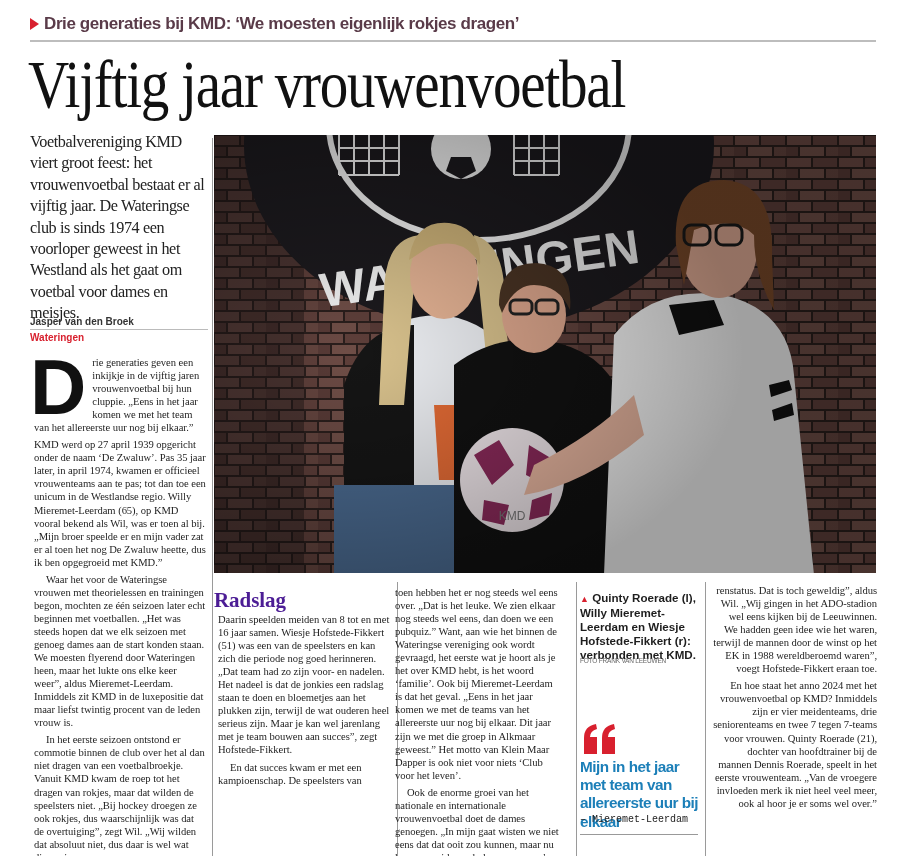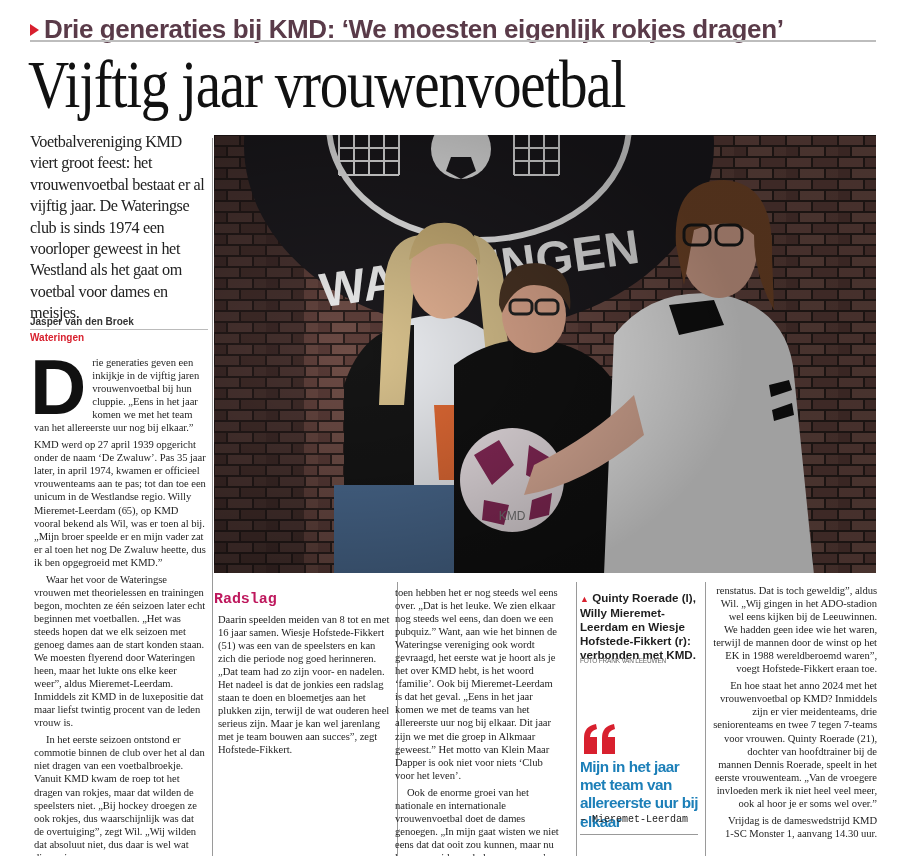--- a/index.html
+++ b/index.html
@@ -1,35 +1,35 @@
 <!DOCTYPE html>
 <html><head>
 <meta charset="utf-8">
 <style>
   * { box-sizing: border-box; margin: 0; padding: 0; }
   html, body { width: 904px; height: 856px; background: #ffffff; overflow: hidden; }
   body { position: relative; font-family: "Liberation Serif", serif; color: #1a1a1a; }
 
   .kicker { position: absolute; left: 30px; top: 14px; display: flex; align-items: center; }
   .kicker-arrow { width: 0; height: 0; border-top: 6px solid transparent; border-bottom: 6px solid transparent; border-left: 9px solid #d8202e; margin-right: 5px; }
-  .kicker-text { font-family: "Liberation Sans", sans-serif; font-weight: bold; font-size: 26px; color: #5a3b49; letter-spacing: -0.4px; }
+  .kicker-text { font-family: "Liberation Sans", sans-serif; font-weight: bold; font-size: 17px; color: #5a3b49; letter-spacing: -0.4px; }
   .kicker-rule { position: absolute; left: 30px; top: 40px; width: 846px; height: 2px; background: #bdbdbd; }
 
   .headline { position: absolute; left: 28px; top: 36px; font-family: "Liberation Serif", serif; font-size: 68px; line-height: 96px; color: #111; letter-spacing: -1.5px; transform: scaleX(0.84); transform-origin: left center; white-space: nowrap; }
 
   .intro { position: absolute; left: 30px; top: 132px; width: 178px; font-family: Liberation Serif, serif; font-size: 16.2px; line-height: 21.4px; color: #222; letter-spacing: -0.4px; }
   .byline { position: absolute; left: 30px; top: 316px; font-family: "Liberation Sans", sans-serif; font-weight: bold; font-size: 10px; color: #333; }
   .byline-rule { position: absolute; left: 30px; top: 329px; width: 178px; height: 1px; background: #bbb; }
   .dateline { position: absolute; left: 30px; top: 332px; font-family: "Liberation Sans", sans-serif; font-weight: bold; font-size: 10px; color: #d8202e; }
 
   .col { position: absolute; font-size: 10.6px; line-height: 13.05px; color: #1e1e1e; text-align: left; letter-spacing: -0.05px; }
   .col p { margin: 4px; }
   .col p.ind { text-indent: 12px; }
   .dropcap { float: left; font-family: "Liberation Sans", sans-serif; font-weight: bold; font-size: 78px; line-height: 62px; height: 64px; margin: 4px 6px 0 0; color: #111; }
-  .subhead { font-family: Liberation Mono, monospace; font-weight: bold; font-size: 15px; line-height: 18px; margin-top: 9px; color: #be185d; }
+  .subhead { font-family: Liberation Serif, serif; font-weight: bold; font-size: 21px; line-height: 18px; margin-top: 9px; color: #4c1d95; }
 
   .vrule { position: absolute; width: 1px; background: #9a9a9a; }
 
   .photo { position: absolute; left: 214px; top: 135px; width: 662px; height: 438px; overflow: hidden; background: #3c2a26; }
 
   .caption { position: absolute; left: 580px; top: 591px; width: 122px; font-family: "Liberation Sans", sans-serif; font-weight: bold; font-size: 11.6px; line-height: 14px; color: #1e1e1e; }
   .cap-tri { color: #d8202e; font-size: 9px; }
   .credit { position: absolute; left: 580px; top: 657px; font-family: "Liberation Sans", sans-serif; font-size: 6.5px; color: #666; letter-spacing: -0.2px; }
 
   .quote-mark { position: absolute; left: 582px; top: 724px; width: 36px; height: 30px; }
@@ -119,20 +119,21 @@
     <path d="M462 110 Q458 45 510 45 Q560 48 558 120 L560 175 Q540 140 540 100 Q520 80 480 95 L470 150 Z" fill="#7a4a2a"></path>
     <rect x="470" y="90" width="26" height="20" rx="7" fill="none" stroke="#1a1a1a" stroke-width="3"></rect>
     <rect x="502" y="90" width="26" height="20" rx="7" fill="none" stroke="#1a1a1a" stroke-width="3"></rect>
     <rect width="662" height="438" fill="url(#light)"></rect>
   </svg>
 </div>
 
 <div class="col" style="left:214px; top:582px; width:180px;">
   <div class="subhead">Radslag</div>
   <p>Daarin speelden meiden van 8 tot en met 16 jaar samen. Wiesje Hofstede-Fikkert (51) was een van de speelsters en kan zich die periode nog goed herinneren. „Dat team had zo zijn voor- en nadelen. Het nadeel is dat de jonkies een radslag staan te doen en bloemetjes aan het plukken zijn, terwijl de wat ouderen heel serieus zijn. Maar je kan wel jarenlang met je team bouwen aan succes”, zegt Hofstede-Fikkert.</p>
+  <p class="ind">En dat succes kwam er met een kampioenschap. De speelsters van</p>
 </div>
 
 <div class="vrule" style="left:397px; top:582px; height:274px;"></div>
 
 <div class="col" style="left:391px; top:582px; width:172px;">
   <p>toen hebben het er nog steeds wel eens over. „Dat is het leuke. We zien elkaar nog steeds wel eens, dan doen we een pubquiz.” Want, aan wie het binnen de Wateringse vereniging ook wordt gevraagd, het eerste wat je hoort als je het over KMD hebt, is het woord ‘familie’. Ook bij Mieremet-Leerdam is dat het geval. „Eens in het jaar komen we met de teams van het allereerste uur nog bij elkaar. Dit jaar zijn we met die groep in Alkmaar geweest.” Het motto van Klein Maar Dapper is ook niet voor niets ‘Club voor het leven’.</p>
   <p class="ind">Ook de enorme groei van het nationale en internationale vrouwenvoetbal doet de dames genoegen. „In mijn gaat wisten we niet eens dat dat ooit zou kunnen, maar nu kunnen meiden ook dromen van zo’n ster-</p>
 </div>
 
 <div class="vrule" style="left:576px; top:582px; height:274px;"></div>
@@ -149,14 +150,13 @@
 </svg>
 <div class="quote-text">Mijn in het jaar met team van allereerste uur bij elkaar</div>
 <div class="quote-rule"></div>
 <div class="quote-attr">– Mieremet-Leerdam</div>
 
 <div class="vrule" style="left:705px; top:582px; height:274px;"></div>
 
 <div class="col" style="left:709px; top:580px; width:172px;text-align:right;">
   <p>renstatus. Dat is toch geweldig”, aldus Wil. „Wij gingen in het ADO-stadion wel eens kijken bij de Leeuwinnen. We hadden geen idee wie het waren, terwijl de mannen door de winst op het EK in 1988 wereldberoemd waren”, voegt Hofstede-Fikkert eraan toe.</p>
   <p class="ind">En hoe staat het anno 2024 met het vrouwenvoetbal op KMD? Inmiddels zijn er vier meidenteams, drie seniorenteams en twee 7 tegen 7-teams voor vrouwen. Quinty Roerade (21), dochter van hoofdtrainer bij de mannen Dennis Roerade, speelt in het eerste vrouwenteam. „Van de vroegere invloeden merk ik niet heel veel meer, ook al hoor je er soms wel over.”</p>
-  <p class="ind">Vrijdag is de dameswedstrijd KMD 1-SC Monster 1, aanvang 14.30 uur.</p>
 </div>
 
 </body></html>

